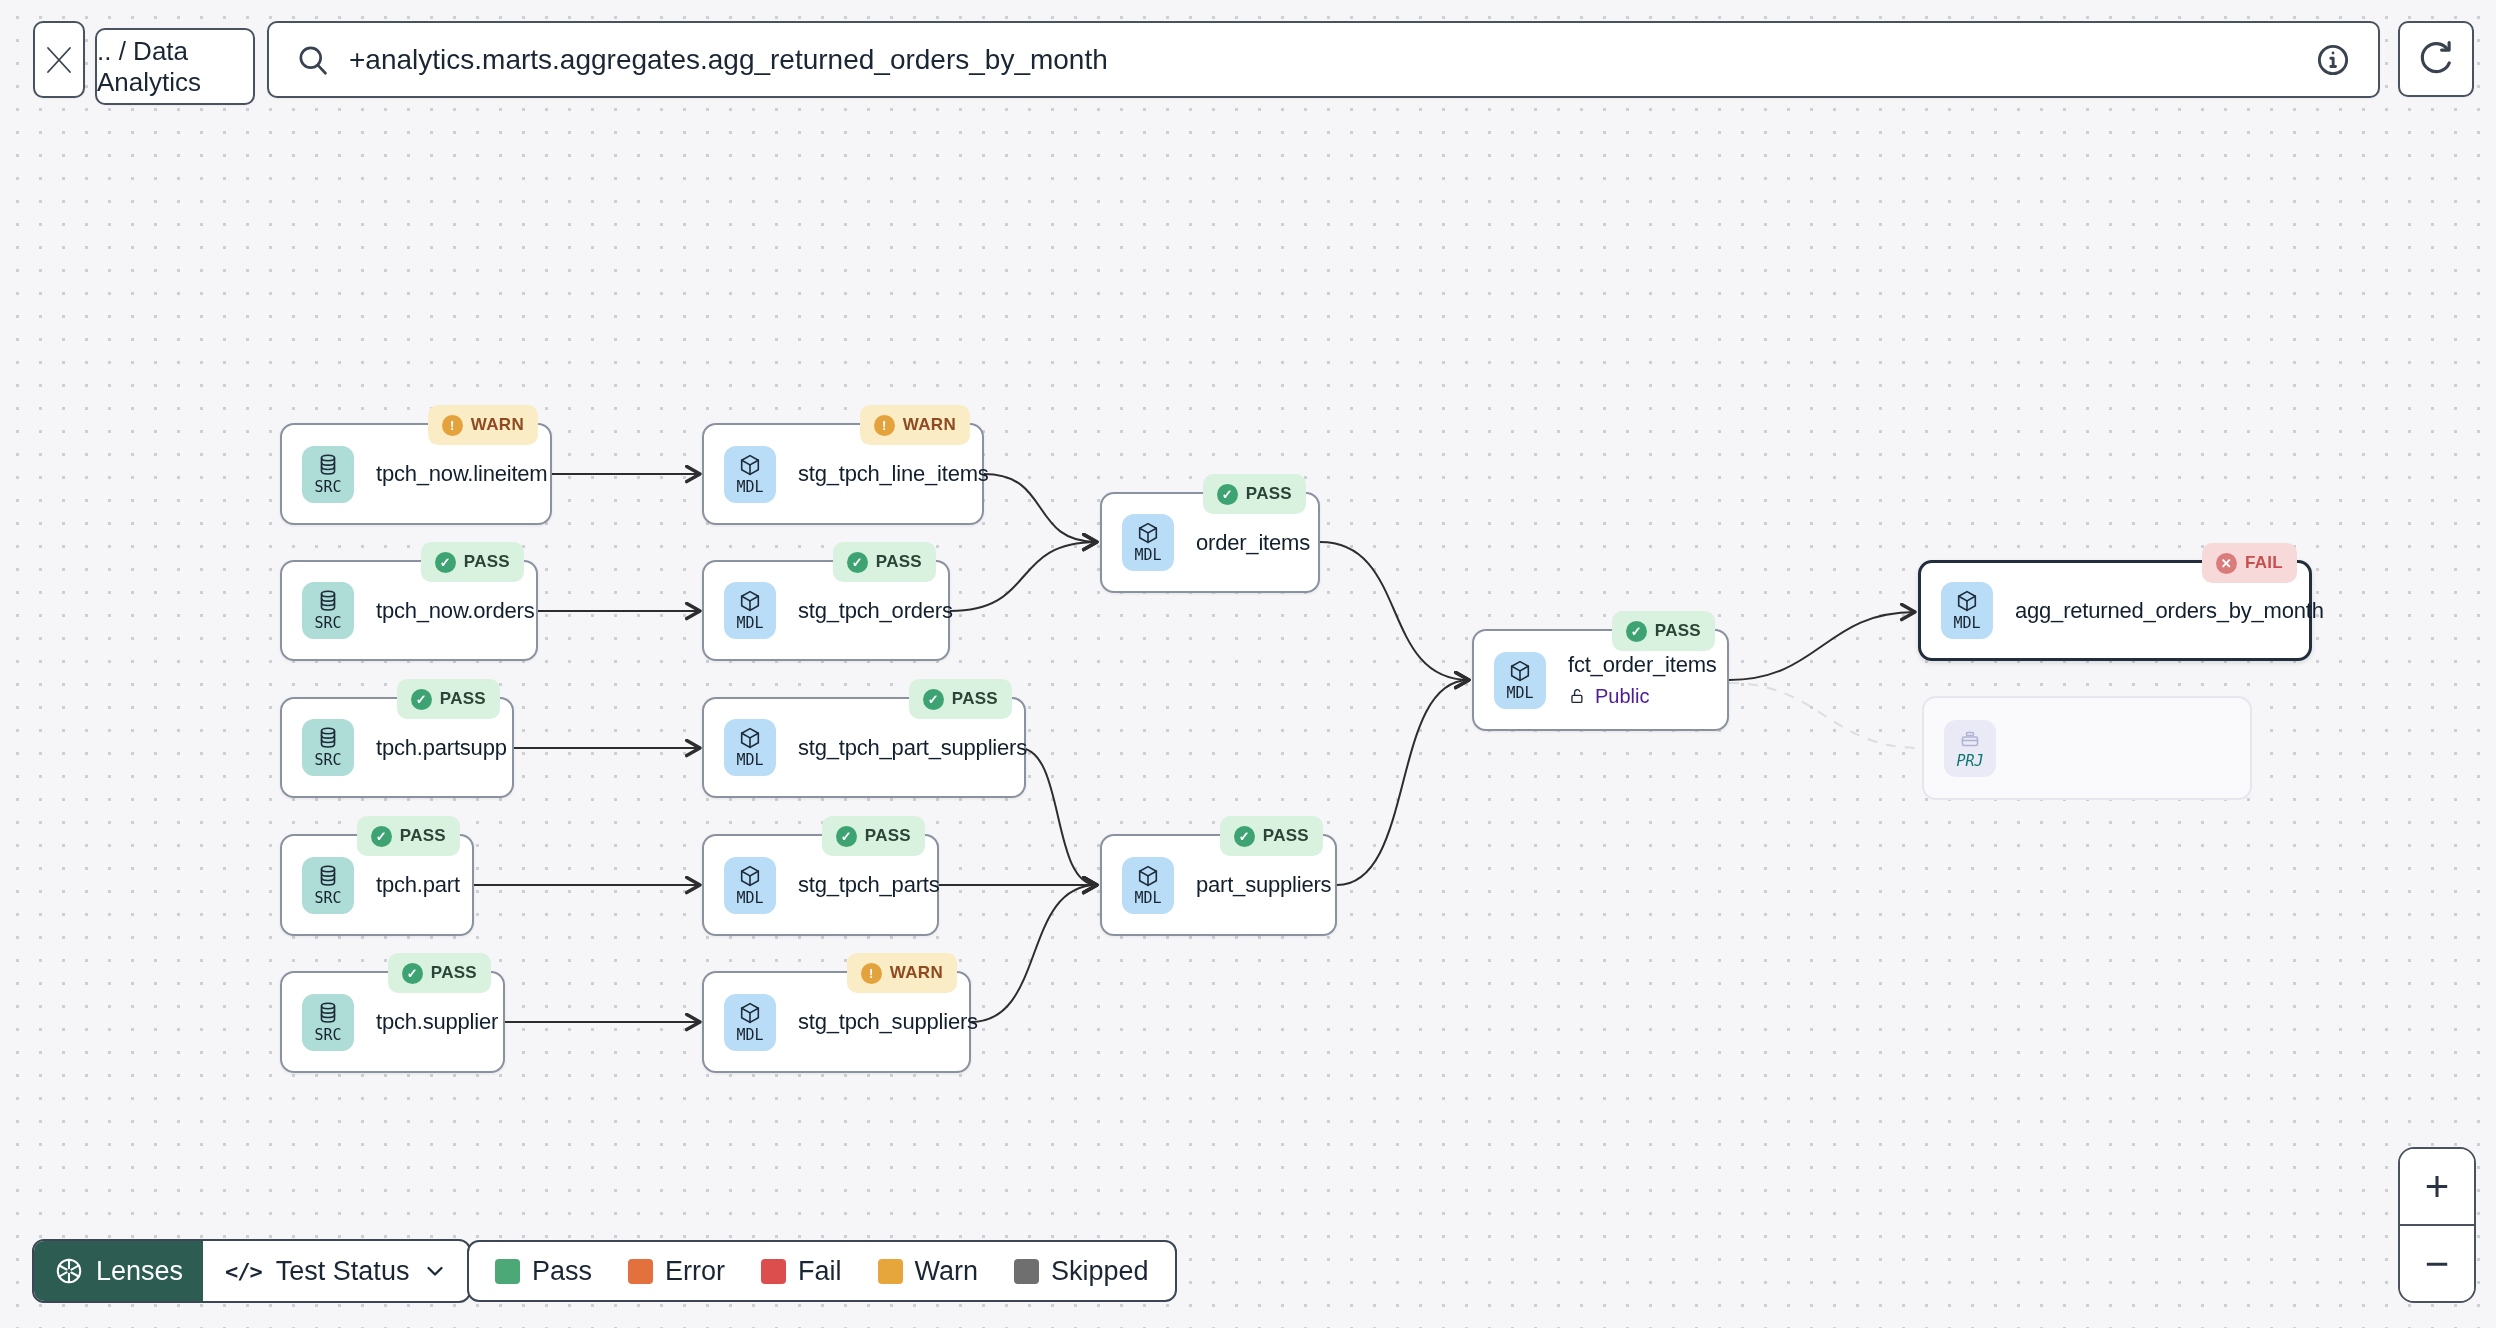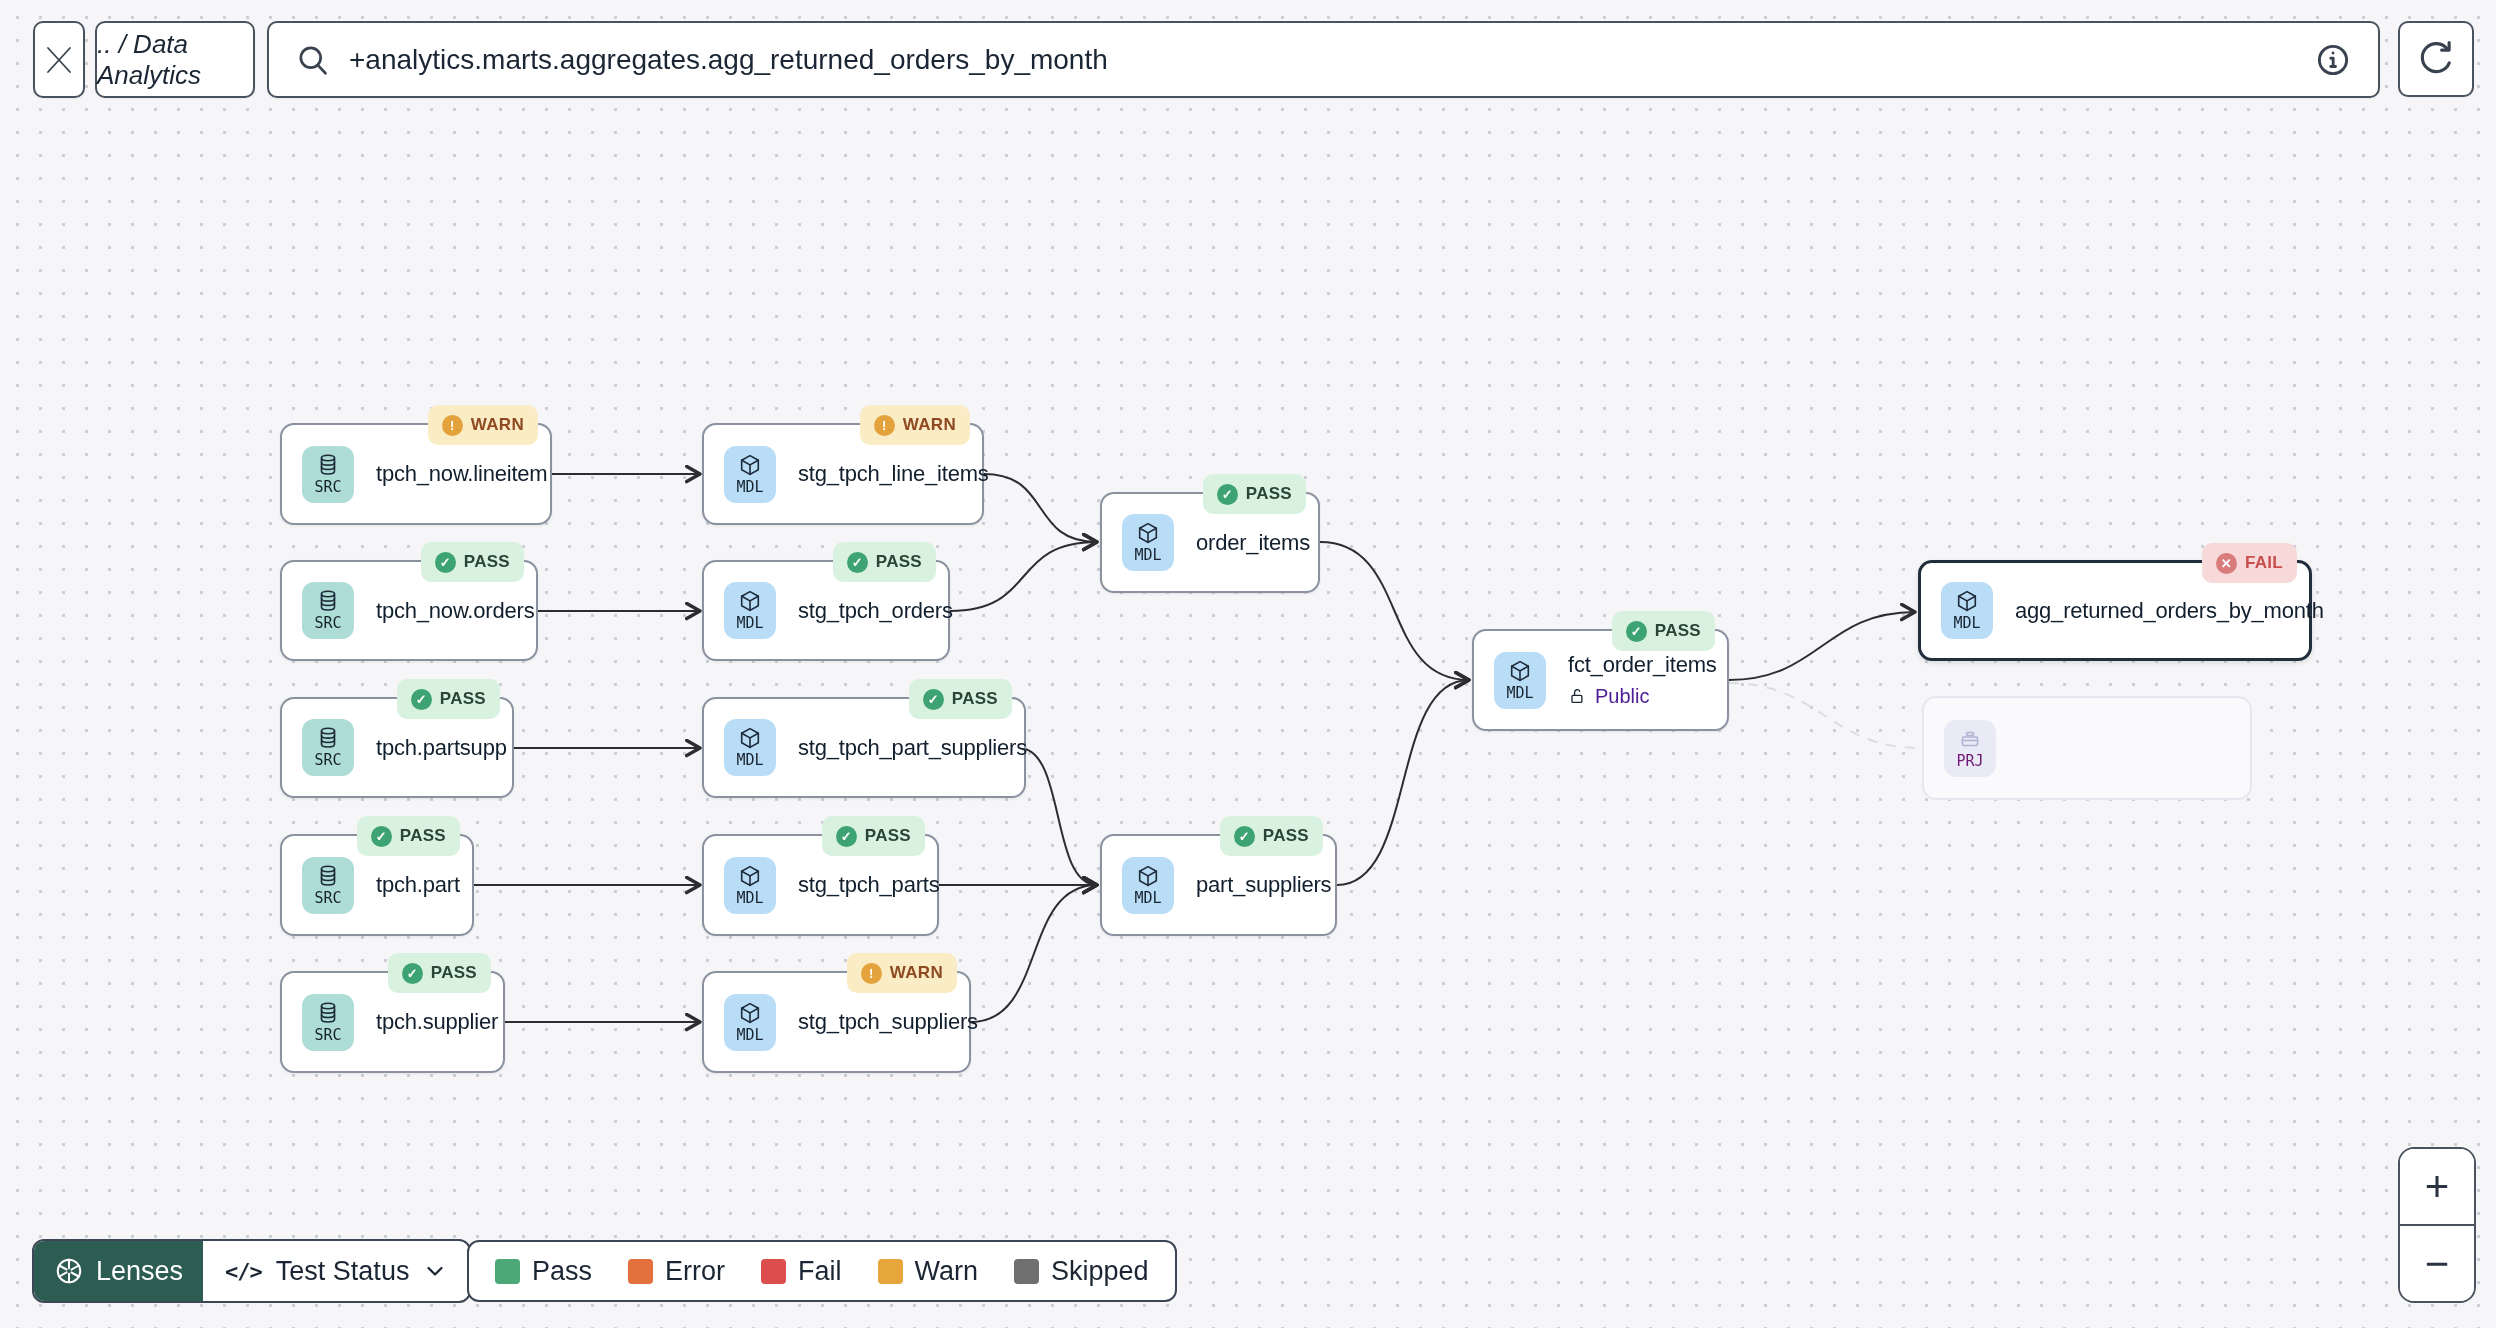--- a/index.html
+++ b/index.html
@@ -15,21 +15,21 @@
   }
   svg { display:block; }
 
   
   .tbtn {
     position:absolute; background:#fff; border:2px solid #49525f; border-radius:10px;
     display:flex; align-items:center; justify-content:center; cursor:pointer;
     box-shadow:0 1px 2px rgba(20,28,40,.05);
   }
   #close-btn   { left:33px;  top:21px; width:52px;  height:77px; }
-  #breadcrumb-btn { left:95px; top:21px; width:160px; height:77px; font-size:26px; color:#1b2634;font-style:italic; }
+  #breadcrumb-btn { left:95px; top:28px; width:160px; height:77px; font-size:26px; color:#1b2634; }
   #search-box  { left:267px; top:21px; width:2113px; height:77px; justify-content:flex-start; padding:16px 26px; gap:18px; cursor:text; }
   #search-input { flex:1; border:none; outline:none; background:transparent; font-size:28px; color:#1b2634; font-family:"Liberation Sans",sans-serif; }
   #refresh-btn { left:2398px; top:21px; width:76px; height:76px; }
   .ico { stroke:#39424f; stroke-width:1.8; fill:none; stroke-linecap:round; stroke-linejoin:round; }
 
   
   #edges-svg { position:absolute; left:0; top:0; width:2496px; height:1328px; }
   .edge { fill:none; stroke:#2d2d30; stroke-width:2; }
   .edge.dashed { stroke:#dbdde2; stroke-dasharray:10 9; }
 
@@ -43,21 +43,21 @@
   .node.faded { background:#fafafc; border-color:#e6e7ee; box-shadow:none; }
 
   .tile { width:52px; height:57px; border-radius:12px; flex:none;
           display:flex; flex-direction:column; align-items:center; justify-content:center; }
   .tile svg { width:24px; height:24px; stroke:#1c2a3a; stroke-width:1.6; fill:none; stroke-linecap:round; stroke-linejoin:round; }
   .tile .tile-label { font-family:"DejaVu Sans Mono", monospace; font-size:15px; color:#17222f; margin-top:1px; }
   .tile-SRC { background:#aedcd6;text-align:center; }
   .tile-MDL { background:#b9ddf6; }
   .tile-PRJ { background:#e9eaf6; }
   .tile-PRJ svg { stroke:#b0b4d2; }
-  .tile-PRJ .tile-label { color:#701a75; }
+  .tile-PRJ .tile-label { color:#0f766e;font-style:italic; }
 
   .labels { display:flex; flex-direction:column; justify-content:center; overflow:visible; }
   .label { font-size:22px; letter-spacing:-0.2px; white-space:nowrap; color:#121f2e; }
   .sub { font-size:20px; color:#4c1d95; display:flex; align-items:center; gap:8px; margin-top:7px; }
   .sub svg { width:19px; height:19px; stroke:#1b2735; stroke-width:1.7; fill:none; stroke-linecap:round; }
   .faded .label-top { font-size:21px; color:#b7bbc6; white-space:nowrap; }
   .faded .label { color:#b2b6c3; font-size:23px; margin-top:4px; }
 
   .badge {
     position:absolute; top:-20px; right:12px; height:40px; border-radius:10px;

